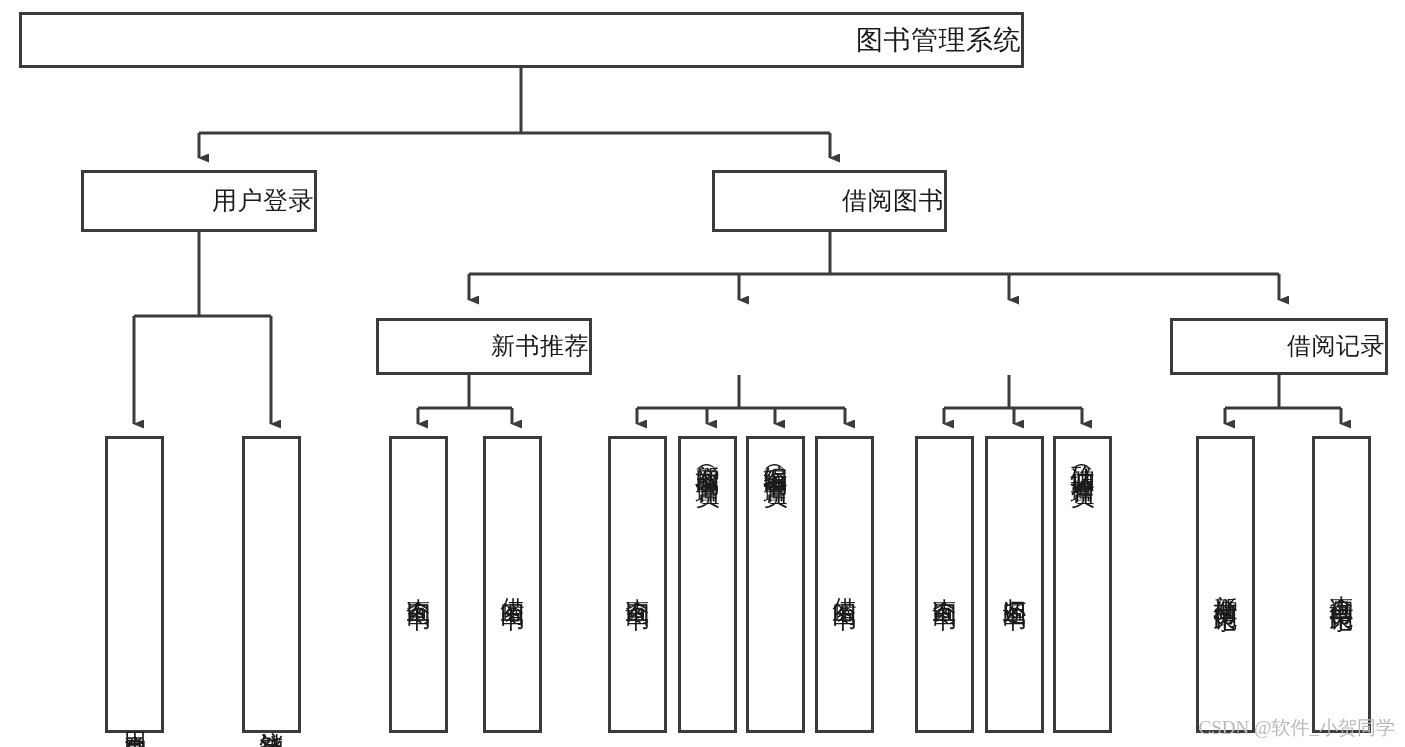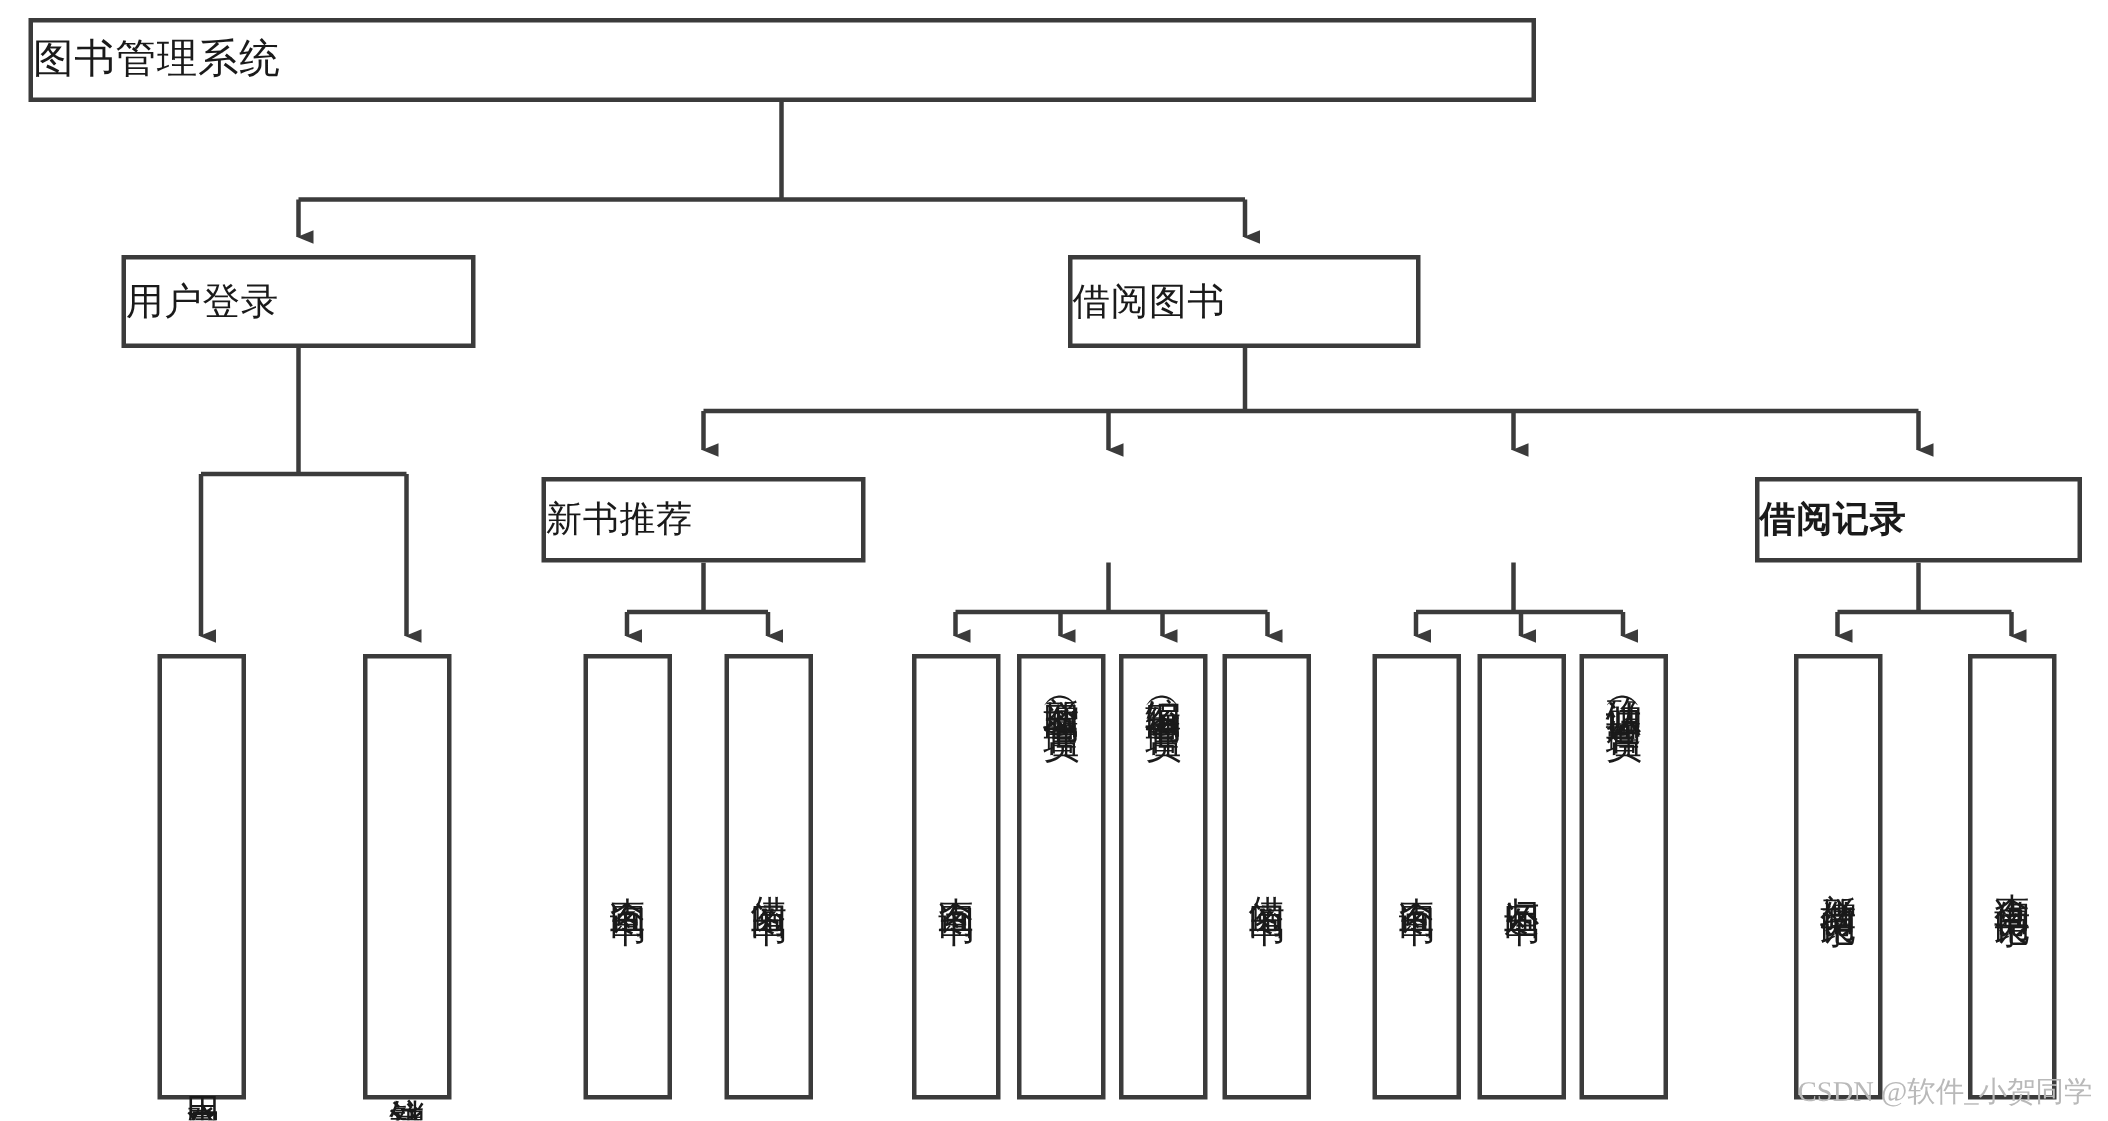--- a/index.html
+++ b/index.html
@@ -24,21 +24,21 @@
     height: 747px;
     pointer-events: none;
   }
   .node {
     position: absolute;
     box-sizing: border-box;
     background: #ffffff;
     border: 3px solid #3b3b3b;
     display: flex;
     align-items: center;
-    justify-content: flex-start;
+    justify-content: flex-end;
     z-index: 3;
   }
   .node .label {
     color: #1a1a1a;
     letter-spacing: 0.5px;
     line-height: 1.15;
     text-align: center;
     white-space: nowrap;
   }
   .node.root .label   { font-size: 27px; }
@@ -133,27 +133,27 @@
   </div>
 
   <div class="node level2" style="left:81px; top:170px; width:236px; height:62px;">
     <span class="label">用户登录</span>
   </div>
 
   <div class="node level2" style="left:712px; top:170px; width:235px; height:62px;">
     <span class="label">借阅图书</span>
   </div>
 
-  <div class="node level3" style="left:361px; top:318px; width:216px; height:57px;">
+  <div class="node level3" style="left:376px; top:318px; width:216px; height:57px;">
     <span class="label">新书推荐</span>
   </div>
 
 
 
-  <div class="node level3" style="left:1170px; top:318px; width:218px; height:57px;font-weight:bold;">
+  <div class="node level3" style="left:1170px; top:318px; width:218px; height:57px;">
     <span class="label">借阅记录</span>
   </div>
 
   <div class="node leaf align-bottom" style="left:105px; top:436px; width:59px; height:297px;">
     <span class="label">用户登录</span>
   </div>
 
   <div class="node leaf align-bottom" style="left:242px; top:436px; width:59px; height:297px;">
     <span class="label">注销登录</span>
   </div>

